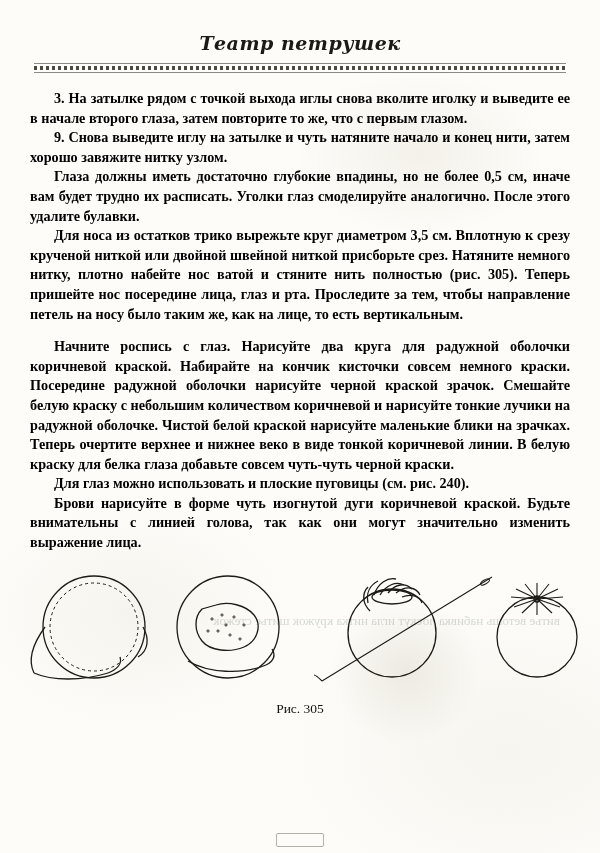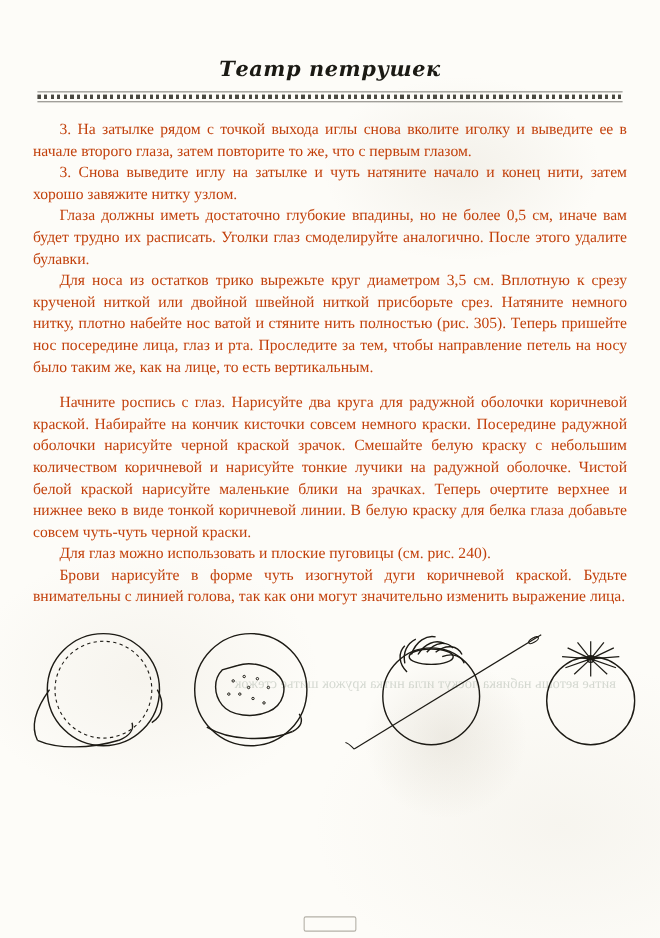--- a/index.html
+++ b/index.html
@@ -40,21 +40,21 @@
     z-index: 2;
   }
   .header-title {
     text-align: center;
     font-family: "DejaVu Serif", serif;
     font-style: italic;
     font-weight: bold;
     font-size: 19px;
     letter-spacing: 0.5px;
     color: #1b1a14;
-    padding-top: 52px;
+    padding-top: 32px;
   }
   .rule {
     margin: 9px 34px 0 34px;
     height: 10px;
     position: relative;
   }
   .rule .band {
     position: absolute;
     left: 0; right: 0; top: 3px;
     height: 4px;
@@ -76,21 +76,22 @@
     left: 0; right: 0; bottom: 0px;
     height: 1px;
     background: #2b2a22;
     opacity: 0.55;
   }
   .body-text {
     margin: 16px 30px 0 30px;
     font-size: 14.2px;
     line-height: 19.6px;
     text-align: justify;
-    color: #c2410c;
+    color: #000000;
+    font-weight: bold;
   }
   .body-text p {
     margin: 0;
     text-indent: 24px;
   }
   .gap-para {
     margin-top: 13px;
   }
   .figures {
     position: relative;
@@ -156,21 +157,21 @@
     <div class="header-title">Театр петрушек</div>
 
     <div class="rule">
       <div class="band2"></div>
       <div class="band"></div>
       <div class="band3"></div>
     </div>
 
     <div class="body-text">
       <p>3. На затылке рядом с точкой выхода иглы снова вколите иголку и выведите ее в начале второго глаза, затем повторите то же, что с первым глазом.</p>
-      <p>3. Снова выведите иглу на затылке и чуть натяните начало и конец нити, затем хорошо завяжите нитку узлом.</p>
+      <p>9. Снова выведите иглу на затылке и чуть натяните начало и конец нити, затем хорошо завяжите нитку узлом.</p>
       <p>Глаза должны иметь достаточно глубокие впадины, но не более 0,5 см, иначе вам будет трудно их расписать. Уголки глаз смоделируйте аналогично. После этого удалите булавки.</p>
       <p>Для носа из остатков трико вырежьте круг диаметром 3,5 см. Вплотную к срезу крученой ниткой или двойной швейной ниткой присборьте срез. Натяните немного нитку, плотно набейте нос ватой и стяните нить полностью (рис. 305). Теперь пришейте нос посередине лица, глаз и рта. Проследите за тем, чтобы направление петель на носу было таким же, как на лице, то есть вертикальным.</p>
     </div>
 
     <div class="body-text gap-para">
       <p>Начните роспись с глаз. Нарисуйте два круга для радужной оболочки коричневой краской. Набирайте на кончик кисточки совсем немного краски. Посередине радужной оболочки нарисуйте черной краской зрачок. Смешайте белую краску с небольшим количеством коричневой и нарисуйте тонкие лучики на радужной оболочке. Чистой белой краской нарисуйте маленькие блики на зрачках. Теперь очертите верхнее и нижнее веко в виде тонкой коричневой линии. В белую краску для белка глаза добавьте совсем чуть-чуть черной краски.</p>
       <p>Для глаз можно использовать и плоские пуговицы (см. рис. 240).</p>
       <p>Брови нарисуйте в форме чуть изогнутой дуги коричневой краской. Будьте внимательны с линией голова, так как они могут значительно изменить выражение лица.</p>
     </div>
 
@@ -227,16 +228,17 @@
             <path d="M515 30 L 538 38"></path>
             <path d="M515 30 L 500 44"></path>
             <path d="M515 30 L 530 44"></path>
             <path d="M515 30 L 515 46"></path>
           </g>
           <circle cx="515" cy="30" r="3"></circle>
         </g>
       </svg>
     </div>
 
+    <div class="figcaption">Рис. 305</div>
   </div>
 
   <div class="page-bottom-mark"></div>
 </div>
 
 </body></html>

